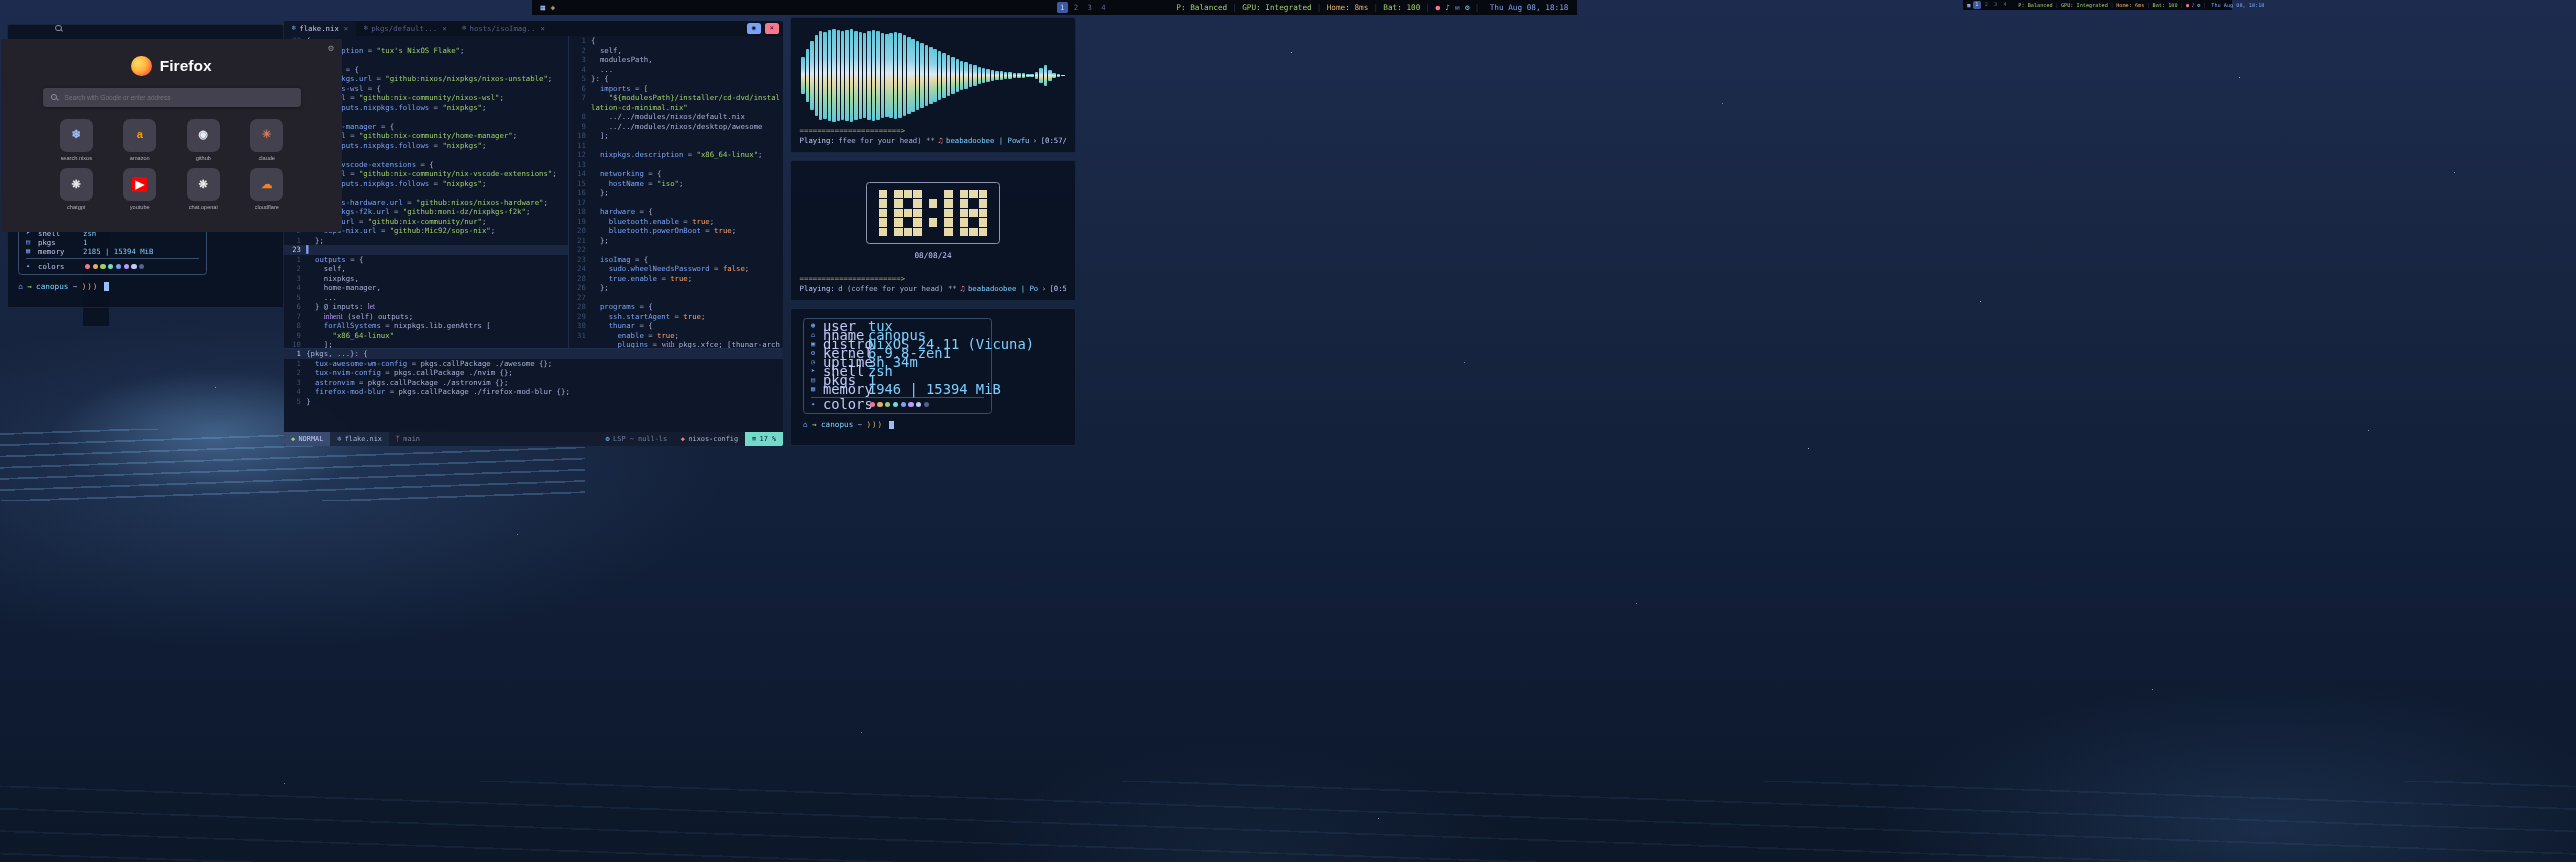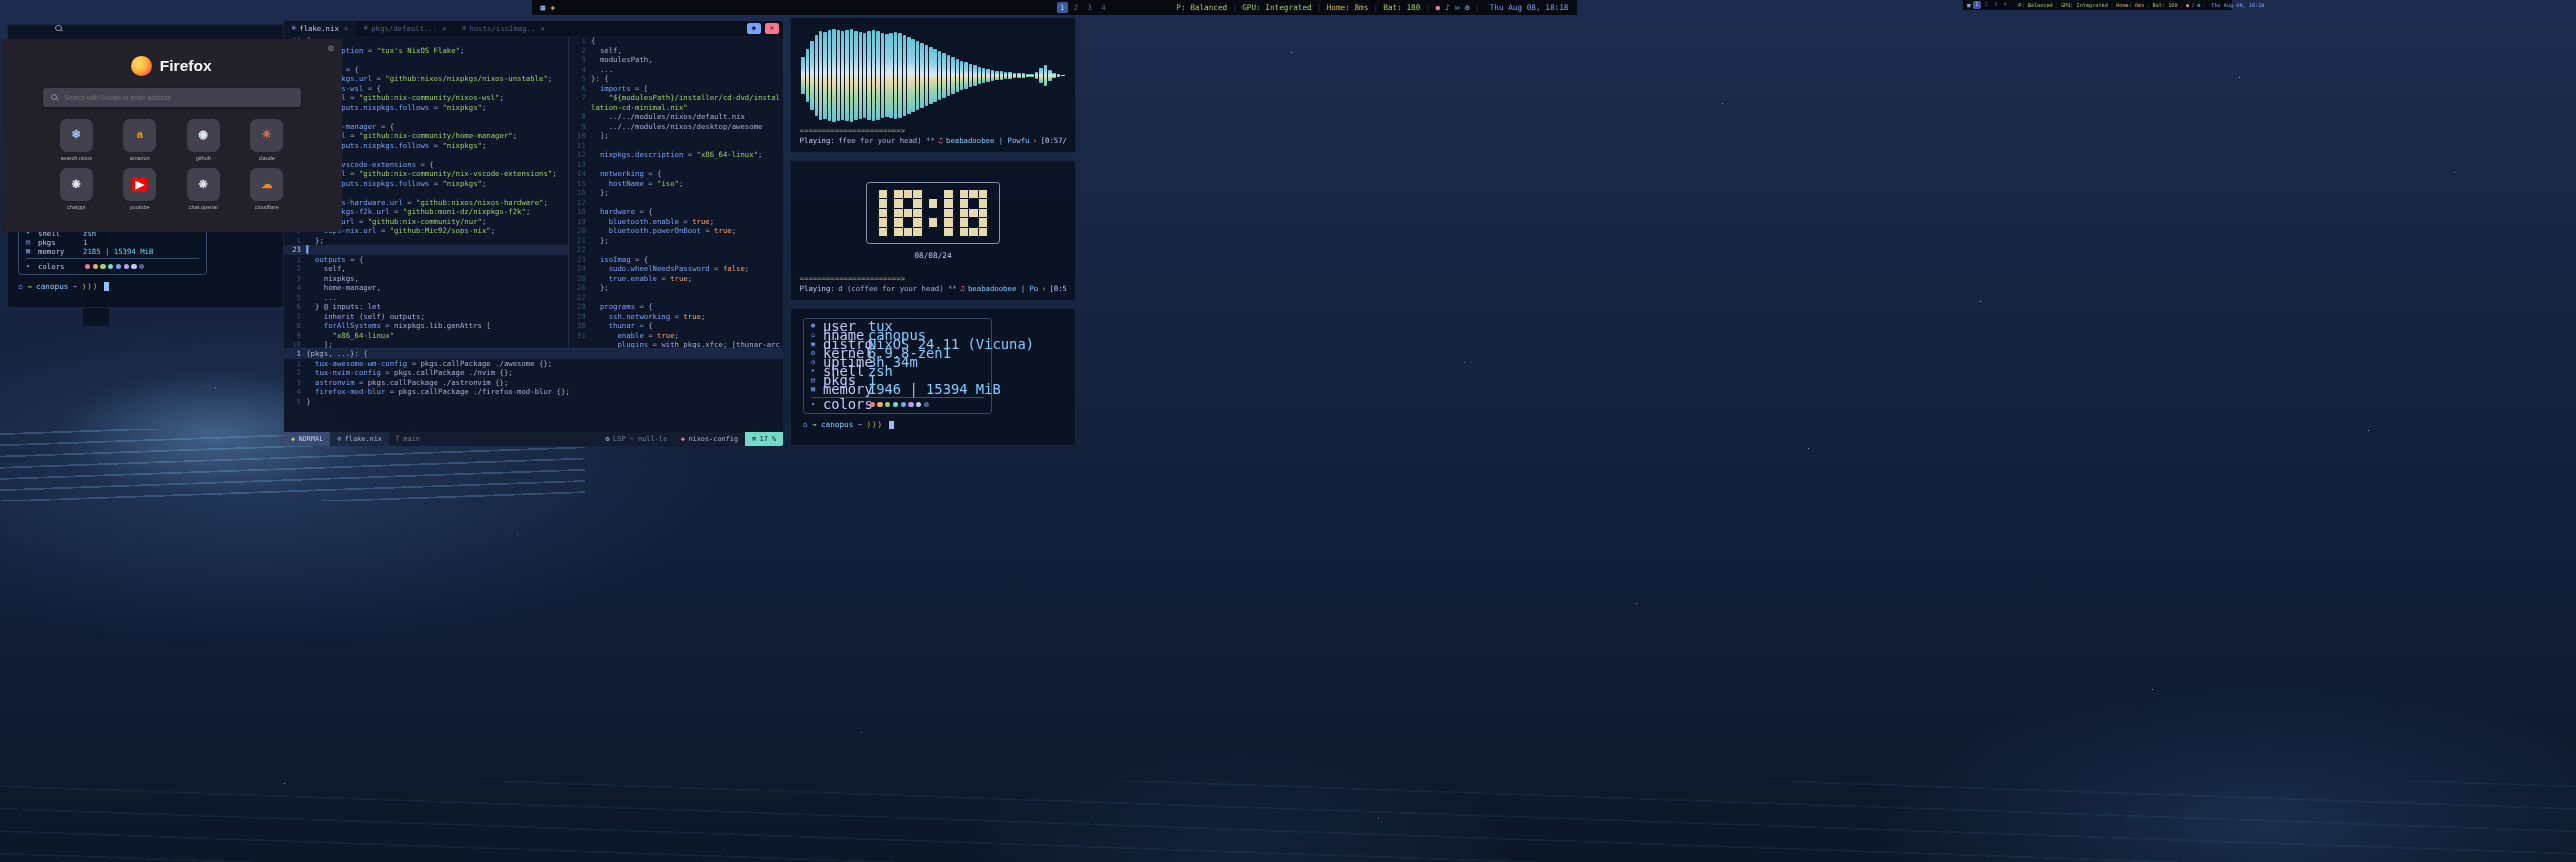--- a/index.html
+++ b/index.html
@@ -77,21 +77,21 @@
   .vsep{width:0.9px;background:#1f2c47;flex:none;}
   .pane.right{flex:1;}
   .hsep{height:0.9px;background:#1f2c47;flex:none;}
   .pane.bottom{flex:1;overflow:hidden;}
   .ln{display:flex;line-height:9.5px;min-height:9.5px;}
   .ln-num{color:#3d4f6e;width:17px;text-align:right;padding-right:5.2px;flex:none;}
   .ln-cursor{color:#7aa2f7;flex:none;}
   .ln-text{white-space:pre-wrap;word-break:break-all;flex:1;color:#a9b1d6;}
   .ln-text .str{color:#9ece6a;font-style:normal;}
   .ln-text .bool{color:#ff9e64;font-style:normal;}
-  .ln-text .kw{color:#bb9af7;font-style:normal;}
+  .ln-text .kw{color:#bb9af7;font-style:normal;font-family:Liberation Serif, serif;}
   .ln-text .attr{color:#7aa2f7;font-style:normal;}
   .statusline{height:13.8px;background:#141d30;display:flex;align-items:center;flex:none;font-size:6.9px;}
   .sl-left,.sl-right{display:flex;align-items:stretch;height:100%;}
   .sl-seg{display:flex;align-items:center;gap:3.4px;padding:0 6.9px;white-space:nowrap;}
   
   #viz-win{left:790px;top:17px;width:286px;height:136px;padding:6.9px 8.6px;display:flex;flex-direction:column;}
   .cava{flex:1;display:flex;align-items:center;gap:0.9px;padding:1.7px;}
   .cbar{flex:1;height:calc(var(--h) * 1%);border-radius:0.9px;
     background:linear-gradient(180deg,#5ec7d9 0%,#8fd3e8 30%,#dbe9f2 47%,#e6d9a8 58%,#9fd6a5 75%,#5ec7d9 100%);}
   .music{flex:none;}
@@ -622,21 +622,21 @@
           <span class="ln-text"></span>
         </div>
         <div class="ln">
           <span class="ln-num">28</span>
           <span class="ln-cursor"></span>
           <span class="ln-text">  <i class="attr">programs</i> = {</span>
         </div>
         <div class="ln">
           <span class="ln-num">29</span>
           <span class="ln-cursor"></span>
-          <span class="ln-text">    <i class="attr">ssh.networking</i> = <i class="bool">true</i>;</span>
+          <span class="ln-text">    <i class="attr">ssh.startAgent</i> = <i class="bool">true</i>;</span>
         </div>
         <div class="ln">
           <span class="ln-num">30</span>
           <span class="ln-cursor"></span>
           <span class="ln-text">    <i class="attr">thunar</i> = {</span>
         </div>
         <div class="ln">
           <span class="ln-num">31</span>
           <span class="ln-cursor"></span>
           <span class="ln-text">      <i class="attr">enable</i> = <i class="bool">true</i>;</span>

